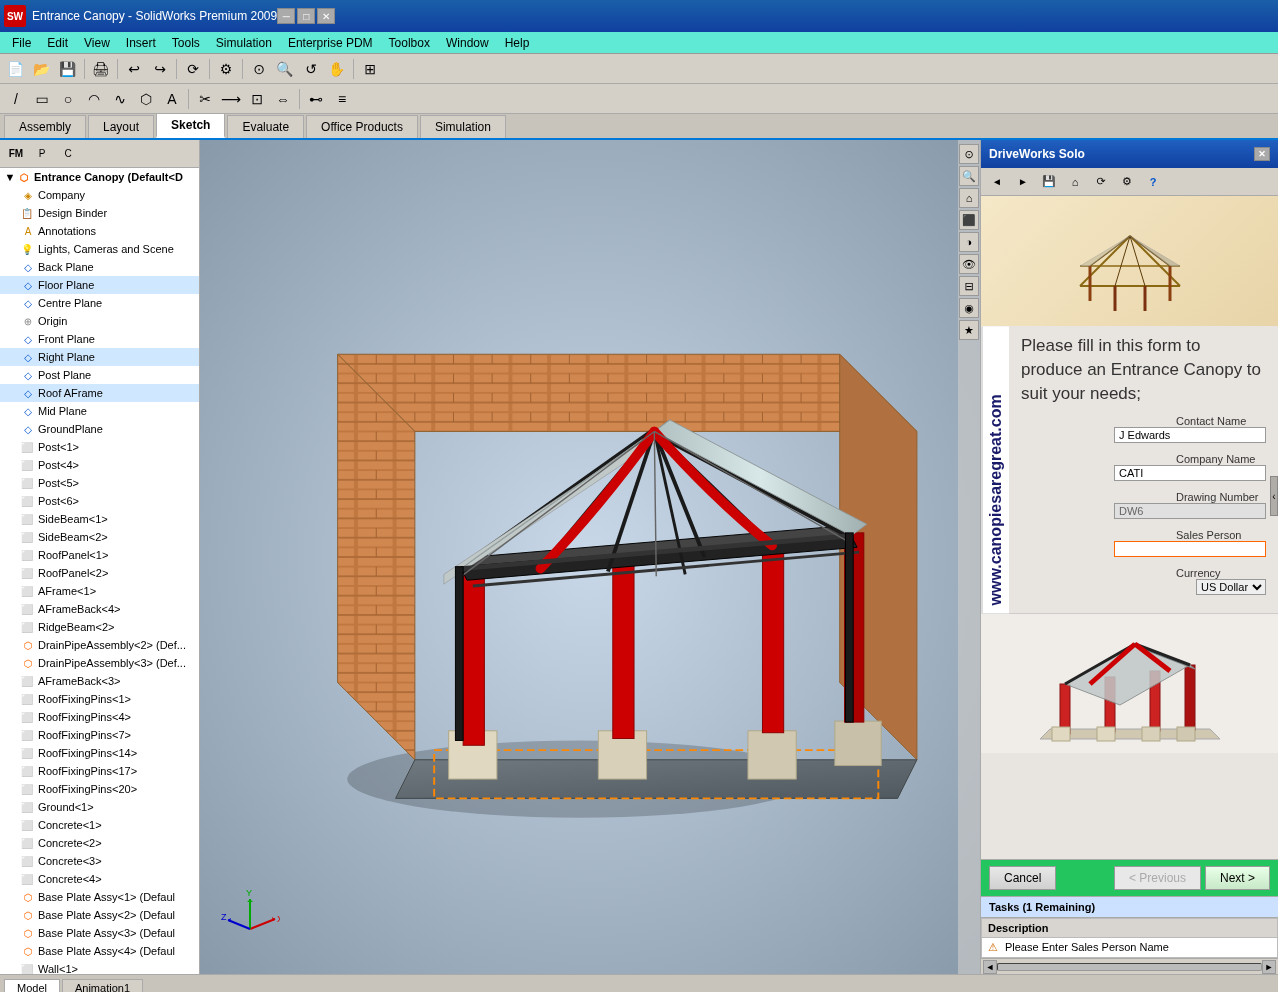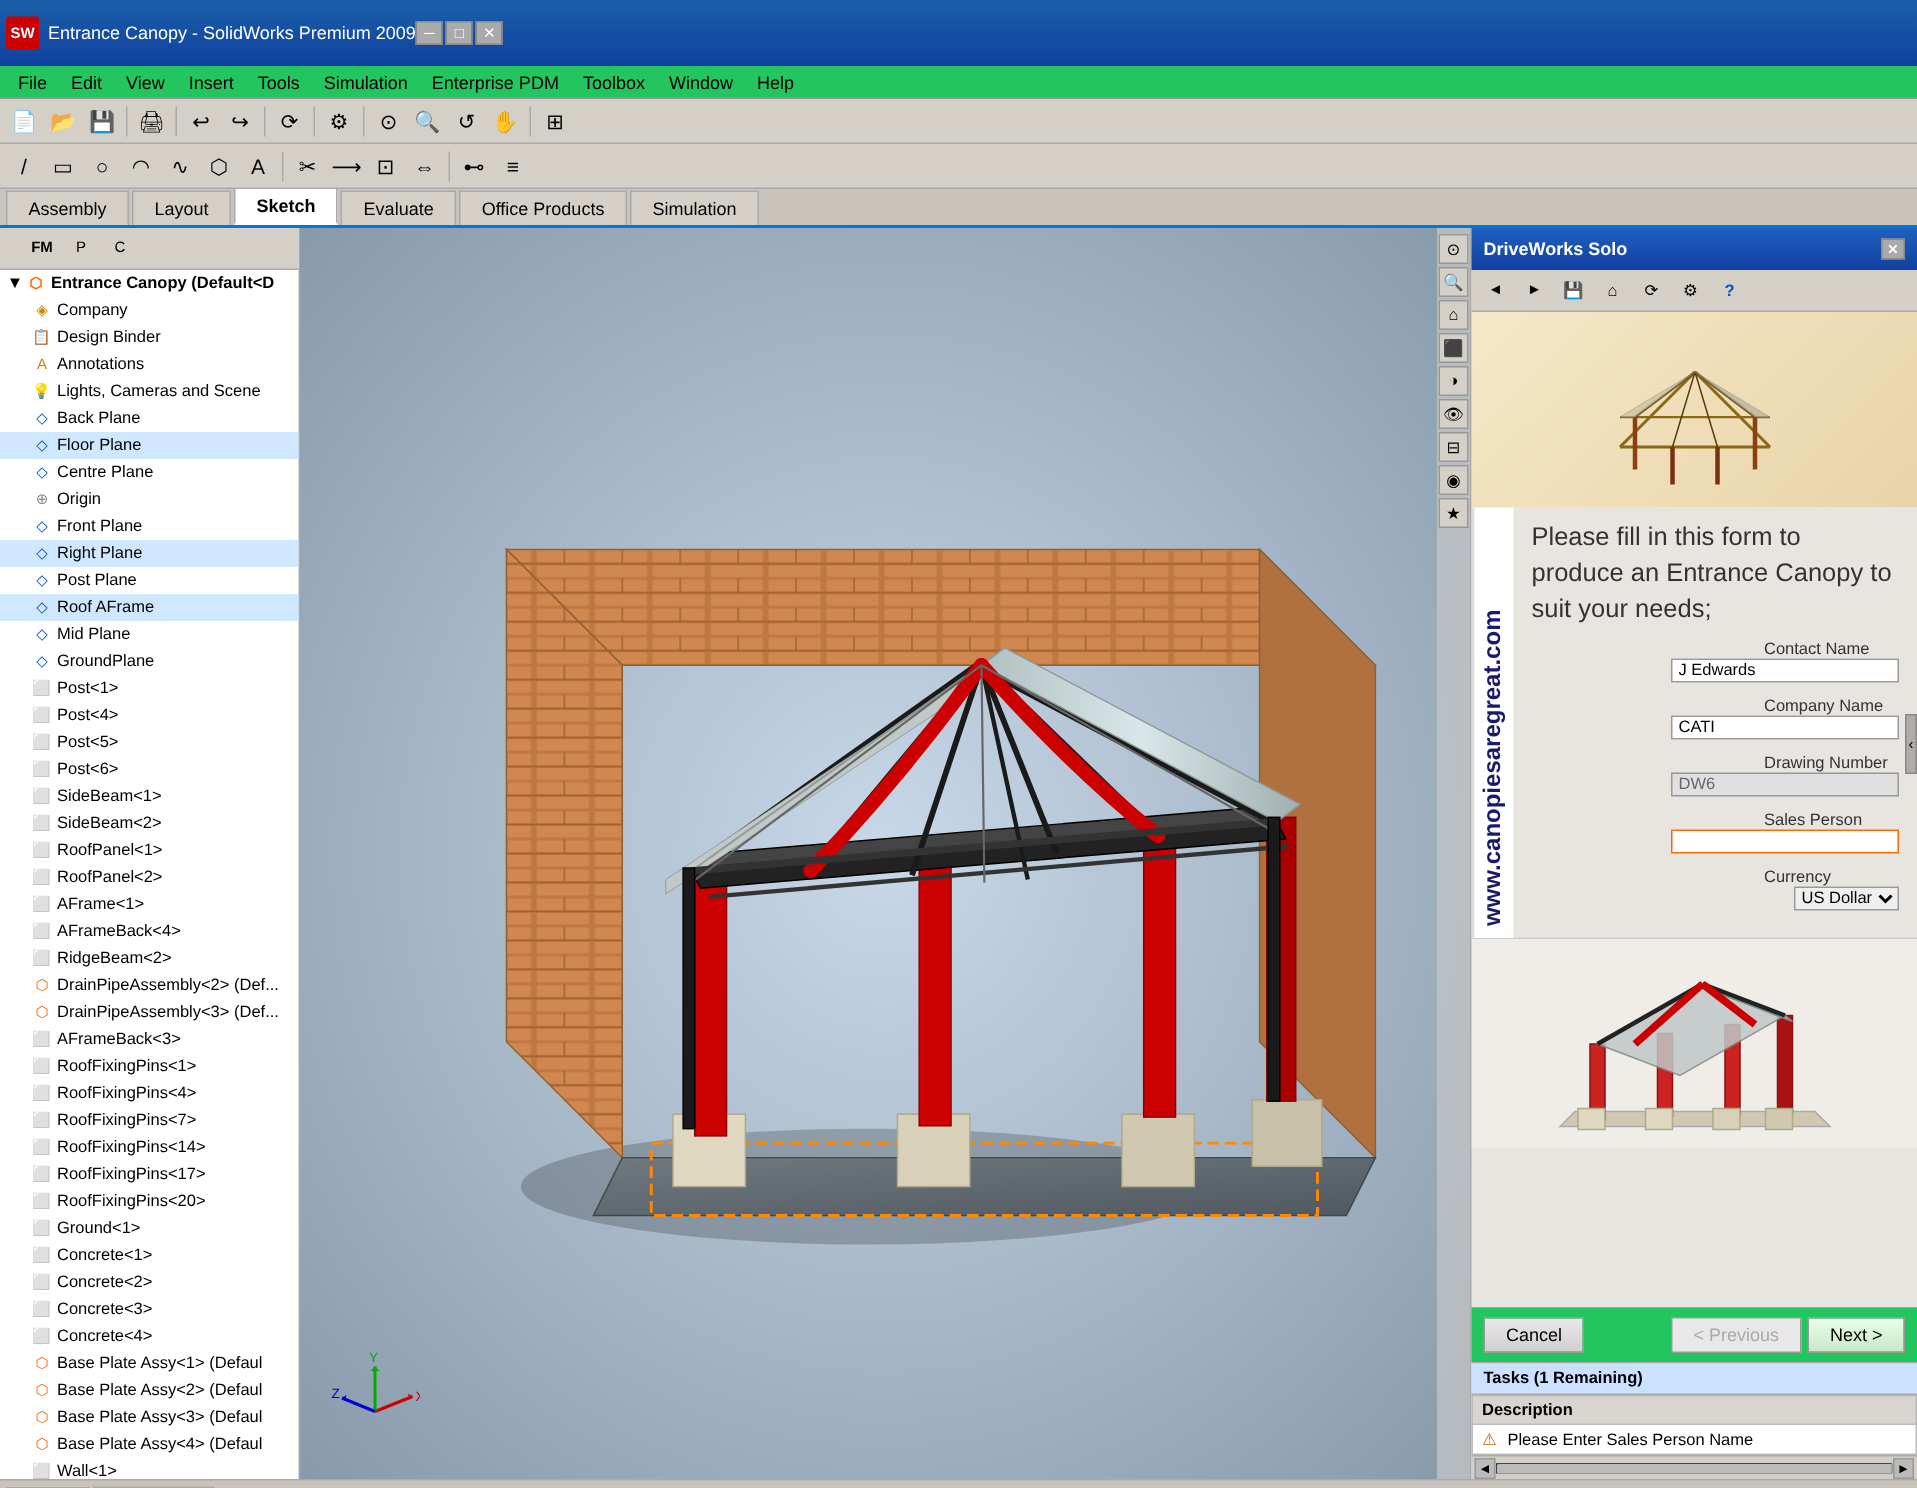--- a/index.html
+++ b/index.html
@@ -1,43 +1,43 @@
 <!DOCTYPE html>
 <html><head>
   <meta charset="utf-8">
   <style>
     * { margin: 0; padding: 0; box-sizing: border-box; }
     body { width: 1278px; height: 992px; overflow: hidden; font-family: 'Segoe UI', Tahoma, Arial, sans-serif; font-size: 12px; background: #d4d0c8; }
 
     
-    #titlebar { display: flex; align-items: center; height: 44px; background: linear-gradient(to bottom, #1a5fa8, #1040a0); color: white; padding: 0 4px; }
+    #titlebar { display: flex; align-items: center; height: 32px; background: linear-gradient(to bottom, #1a5fa8, #1040a0); color: white; padding: 0 4px; }
     #titlebar .logo { width: 22px; height: 22px; background: #cc0000; border-radius: 2px; display: flex; align-items: center; justify-content: center; color: white; font-weight: bold; font-size: 10px; margin-right: 6px; }
     #titlebar .title-buttons { display: flex; gap: 2px; }
     #titlebar .title-btn { width: 18px; height: 16px; background: #aaa; border: 1px solid #888; display: flex; align-items: center; justify-content: center; font-size: 10px; cursor: pointer; }
 
     
-    #menubar { display: flex; align-items: center; height: 22px; background: #22c55e; border-bottom: 1px solid #999; padding: 0 4px; }
+    #menubar { display: flex; align-items: center; height: 22px; background: #5eead4; border-bottom: 1px solid #999; padding: 0 4px; }
     #menubar .menu-item { padding: 2px 8px; cursor: pointer; font-size: 12px; }
 
     
     .toolbar-row { display: flex; align-items: center; height: 30px; background: #d4d0c8; border-bottom: 1px solid #aaa; padding: 0 4px; gap: 2px; }
     .tb-btn { width: 24px; height: 24px; background: #d4d0c8; border: 1px solid transparent; display: flex; align-items: center; justify-content: center; cursor: pointer; font-size: 14px; }
     .tb-sep { width: 1px; height: 20px; background: #aaa; margin: 0 2px; }
 
     
     #tabbar { display: flex; align-items: flex-end; height: 26px; background: #c8c4bc; padding: 0 4px; border-bottom: 2px solid #0078d7; }
     .tab { padding: 4px 14px; cursor: pointer; font-size: 12px; border: 1px solid #aaa; border-bottom: none; background: #d4d0c8; margin-right: 2px; }
     .tab.active { background: white; border-bottom: 2px solid white; font-weight: bold; }
 
     
     #main { display: flex; height: calc(992px - 28px - 22px - 30px - 30px - 26px - 22px); }
 
     
     #left-panel { width: 200px; background: white; border-right: 1px solid #aaa; display: flex; flex-direction: column; }
-    #left-panel-header { display: flex; align-items: center; height: 28px; background: #d4d0c8; border-bottom: 1px solid #aaa; padding: 0 16px; gap: 2px; }
+    #left-panel-header { display: flex; align-items: center; height: 28px; background: #d4d0c8; border-bottom: 1px solid #aaa; padding: 0 4px; gap: 2px; }
     #feature-tree { flex: 1; overflow-y: auto; font-size: 11px; }
     .tree-item { display: flex; align-items: center; padding: 1px 4px; cursor: pointer; white-space: nowrap; }
     .tree-item .tree-icon { width: 16px; height: 16px; display: inline-flex; align-items: center; justify-content: center; margin-right: 2px; font-size: 10px; flex-shrink: 0; }
     .tree-item .expand { width: 12px; display: inline-flex; align-items: center; justify-content: center; cursor: pointer; }
 
     
     #viewport { flex: 1; background: linear-gradient(135deg, #b8c8d8 0%, #8899aa 100%); position: relative; overflow: hidden; }
     #viewport-toolbar { position: absolute; right: 0; top: 0; width: 22px; height: 100%; background: rgba(200,200,200,0.7); display: flex; flex-direction: column; align-items: center; padding: 4px 0; gap: 2px; z-index: 10; }
     .vp-btn { width: 20px; height: 20px; background: #d4d0c8; border: 1px solid #999; display: flex; align-items: center; justify-content: center; cursor: pointer; font-size: 11px; }
 

